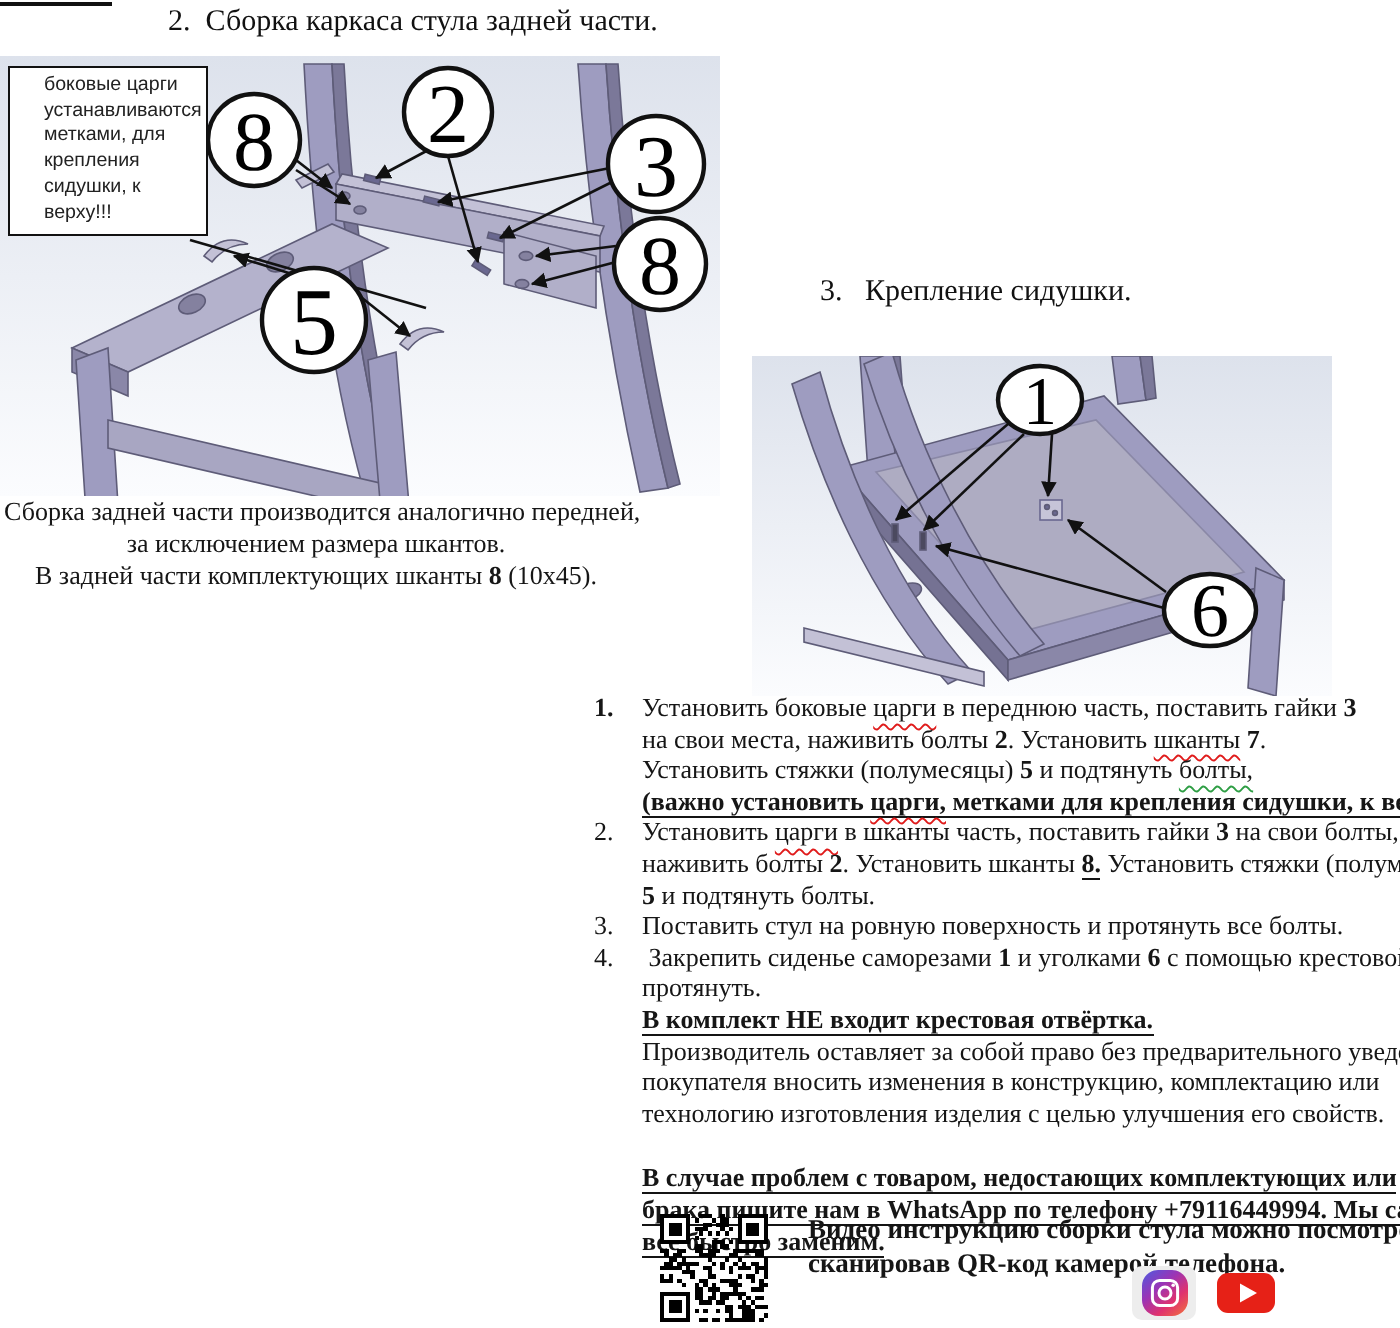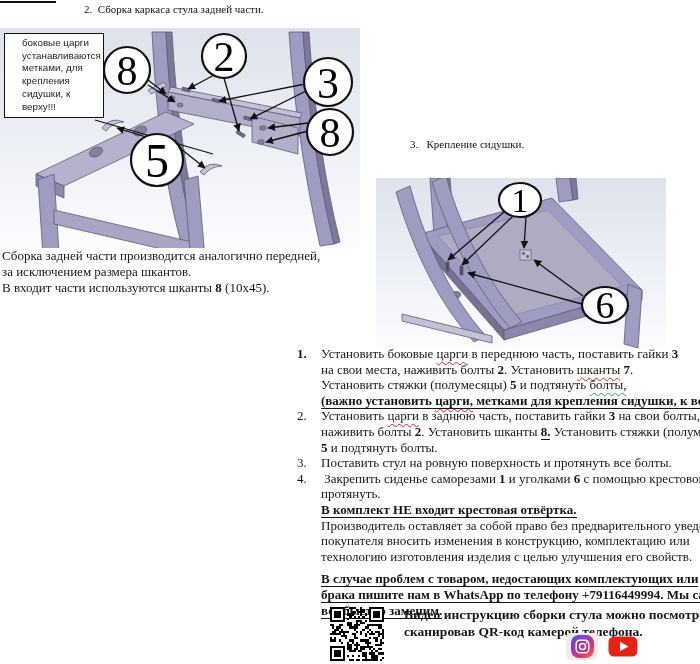--- a/index.html
+++ b/index.html
@@ -8,44 +8,44 @@
     background:#ffffff;color:#161616;
     font-family:"Liberation Serif","DejaVu Serif",serif;
   }
   .abs{position:absolute}
   .tline{white-space:pre}
   .b{font-weight:bold}
   .u{border-bottom:1.6px solid #141414}
   .r{text-decoration-line:underline;text-decoration-style:wavy;text-decoration-color:#e01b1b;text-decoration-thickness:1px;text-underline-offset:2.5px;text-decoration-skip-ink:none}
   .g{text-decoration-line:underline;text-decoration-style:wavy;text-decoration-color:#2e9e44;text-decoration-thickness:1px;text-underline-offset:2.5px;text-decoration-skip-ink:none}
 
-  .heading{font-size:11px;white-space:pre;color:#111}
+  .heading{font-size:15px;white-space:pre;color:#111}
   #heading-step2{left:84px;top:3px}
   #heading-step3{left:410px;top:138px}
 
   #top-artifact{left:0;top:1px;width:56px;height:2px;background:#111}
 
   #diagram-back{left:0;top:28px;width:360px;height:220px}
   #diagram-seat{left:376px;top:178px;width:290px;height:170px}
 
   #note-box{
     left:4px;top:33px;width:100px;box-sizing:border-box;
     background:#fff;border:1.6px solid #111;padding:3px 4px 4px 17px;
     font-family:"Liberation Sans","DejaVu Sans",sans-serif;
     font-size:9.8px;line-height:1.3;color:#222;
   }
 
-  #caption{left:2px;top:248px;width:312px;font-size:13px;line-height:16px}
+  #caption{left:2px;top:248px;width:312px;text-align:center;font-size:13px;line-height:16px}
   #caption .tline{white-space:pre}
 
   #instructions{left:297px;top:346px;width:403px;font-size:13px;line-height:15.6px}
   .li{display:flex;align-items:flex-start}
   .li .num{width:24px;flex:0 0 24px}
   .itxt{flex:1}
-  #warranty{margin-top:7px;padding-left:24px}
+  #warranty{margin-top:17px;padding-left:24px}
 
   #footer-video-text{left:404px;top:606px;width:290px;font-weight:bold;font-size:13.5px;line-height:17px}
   #qr-wrap{left:330px;top:607px;width:54px;height:54px}
 
   #social-row{left:566px;top:633px;display:flex;gap:10px;align-items:center}
   #ig-chip{width:32px;height:27px;background:#ededed;border-radius:5px;display:flex;align-items:center;justify-content:center;cursor:pointer}
   #ig-badge{width:23px;height:23px;border-radius:8px;display:flex;align-items:center;justify-content:center;
     background:linear-gradient(140deg,#4d5ae0 0%,#9b34b5 38%,#e0326e 68%,#f2763b 100%)}
   #yt-icon{cursor:pointer;display:block}
 </style>
@@ -131,21 +131,21 @@
     <ellipse cx="157" cy="132" rx="26" ry="26" fill="#fff" stroke="#111" stroke-width="2.2"></ellipse>
     <text x="157" y="149" font-size="48">5</text>
   </g>
 </svg>
 
 <div id="note-box" class="abs">боковые царги устанавливаются метками, для крепления сидушки, к верху!!!</div>
 
 <div id="caption" class="abs">
   <div class="tline"><span>Сборка задней части производится аналогично передней,</span></div>
   <div class="tline"><span>за исключением размера шкантов.</span></div>
-  <div class="tline"><span>В входит части используются шканты </span><span class="b">8</span><span> (10x45).</span></div>
+  <div class="tline"><span>В задней части комплектующих шканты </span><span class="b">8</span><span> (10x45).</span></div>
 </div>
 
 <div id="heading-step3" class="abs heading">3.   Крепление сидушки.</div>
 
 <svg id="diagram-seat" class="abs" viewBox="0 0 290 170">
   <defs>
     <linearGradient id="bg2" x1="0" y1="0" x2="0" y2="1">
       <stop offset="0" stop-color="#dde2ec"></stop>
         <stop offset="1" stop-color="#fbfcfe"></stop>
     </linearGradient>
@@ -207,21 +207,21 @@
       <div class="tline"><span>Установить боковые </span><span class="r">царги</span><span> в переднюю часть, поставить гайки </span><span class="b">3</span></div>
       <div class="tline"><span>на свои места, наживить болты </span><span class="b">2</span><span>. Установить </span><span class="r">шканты</span><span> </span><span class="b">7</span><span>.</span></div>
       <div class="tline"><span>Установить стяжки (полумесяцы) </span><span class="b">5</span><span> и подтянуть </span><span class="g">болты,</span></div>
       <div class="tline"><span class="b u">(важно установить </span><span class="b u r">царги,</span><span class="b u"> метками для крепления сидушки, к верху!)</span></div>
     </div>
   </div>
 
   <div class="li">
     <span class="num">2.</span>
     <div class="itxt">
-      <div class="tline"><span>Установить </span><span class="r">царги</span><span> в заднюю часть, поставить гайки </span><span class="b">3</span><span> на свои болты,</span></div>
+      <div class="tline"><span>Установить </span><span class="r">царги</span><span> в шканты часть, поставить гайки </span><span class="b">3</span><span> на свои болты,</span></div>
       <div class="tline"><span>наживить болты </span><span class="b">2</span><span>. Установить шканты </span><span class="b u">8.</span><span> Установить стяжки (полумесяцы)</span></div>
       <div class="tline"><span class="b">5</span><span> и подтянуть болты.</span></div>
     </div>
   </div>
 
   <div class="li">
     <span class="num">3.</span>
     <div class="itxt">
       <div class="tline"><span>Поставить стул на ровную поверхность и протянуть все болты.</span></div>
     </div>

